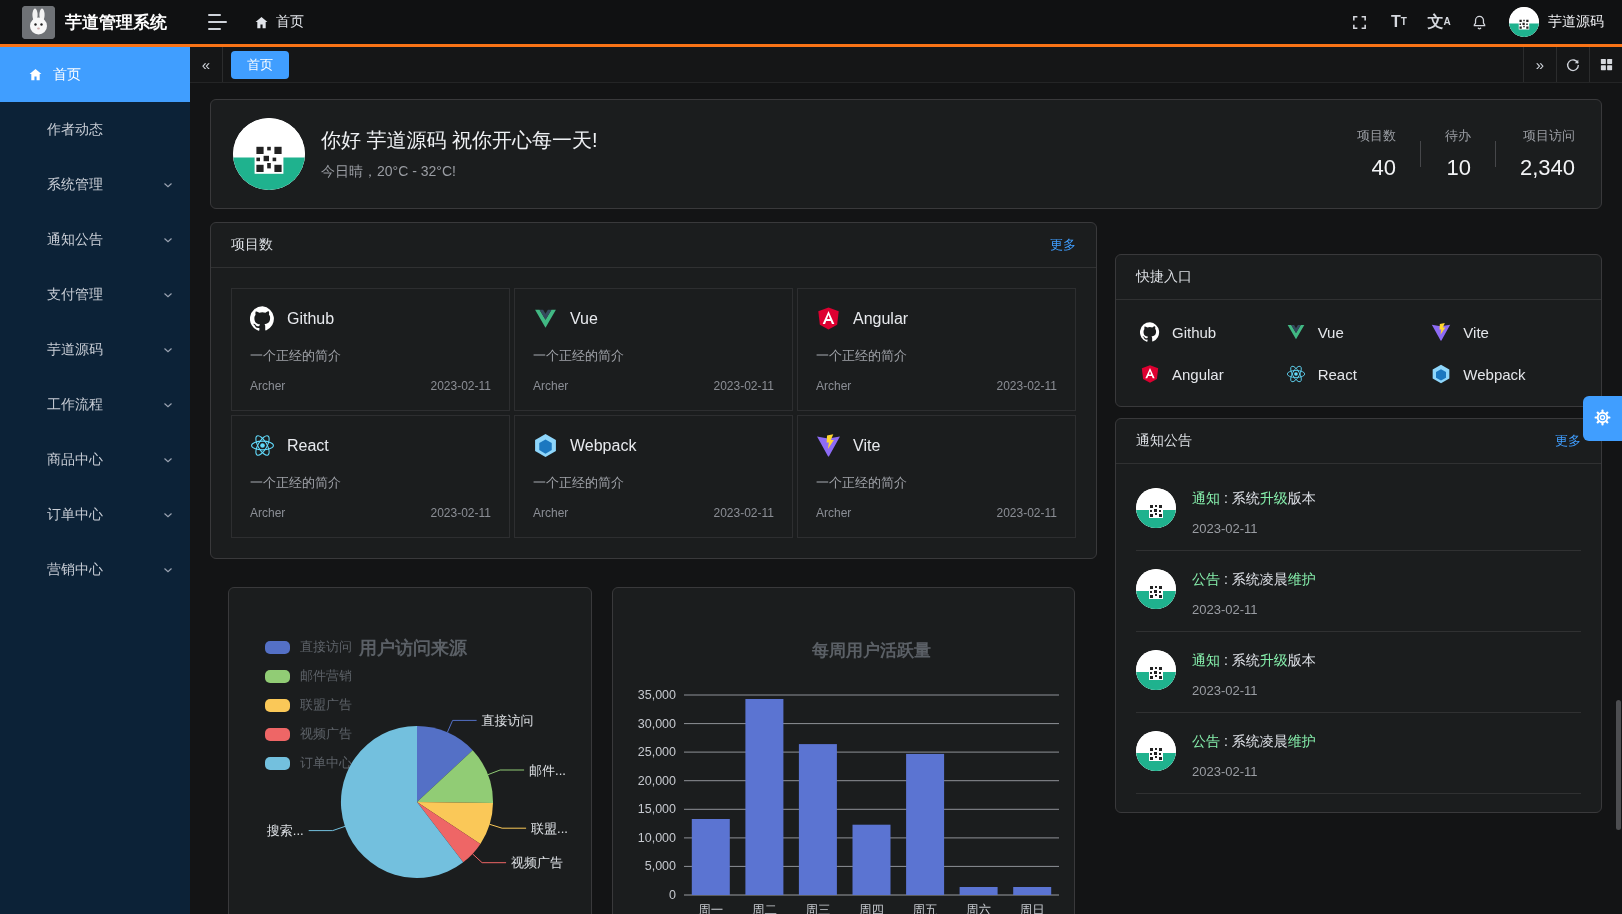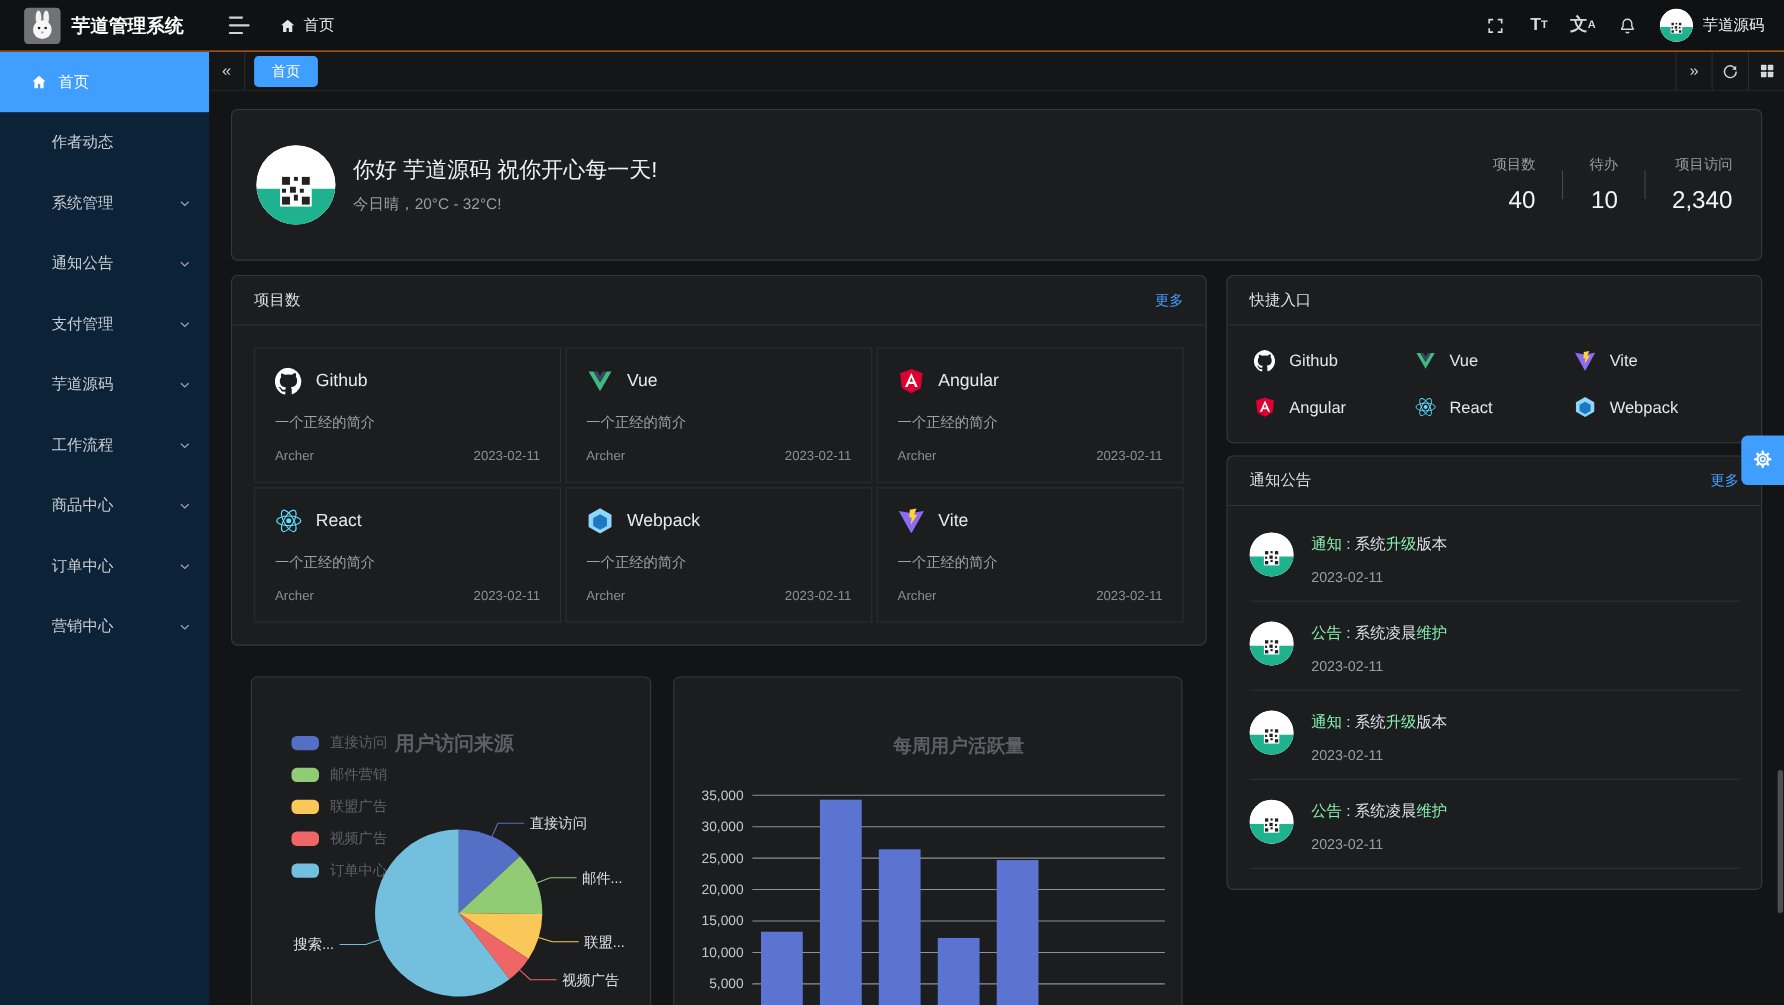--- a/index.html
+++ b/index.html
@@ -1,21 +1,21 @@
 <!DOCTYPE html>
 <html><head>
 <meta charset="utf-8">
 <style>
   * { margin:0; padding:0; box-sizing:border-box; }
   html,body { width:1622px; height:914px; overflow:hidden; }
   body { font-family:"Liberation Sans","DejaVu Sans",sans-serif; background:#131415; color:#dfe2e8; font-size:14px; }
   .app { display:grid; grid-template-columns:190px 1fr; grid-template-rows:47px 867px; width:1622px; height:914px; }
 
   
-  header { grid-column:1/3; background:#101112; display:flex; align-items:center; border-bottom:1px solid #f97316; }
+  header { grid-column:1/3; background:#101112; display:flex; align-items:center; border-bottom:3px solid #f97316; }
   .logo-wrap { width:190px; display:flex; align-items:center; gap:10px; padding-left:22px; flex:none; }
   .logo-img { width:33px; height:33px; border-radius:4px; background:#6f7276; overflow:hidden; flex:none; }
   .app-title { font-size:17px; font-weight:bold; color:#fff; white-space:nowrap; }
   .hamburger { width:20px; height:16px; margin-left:18px; display:flex; flex-direction:column; justify-content:space-between; cursor:pointer; }
   .hamburger span { height:2px; background:#cfd3da; border-radius:1px; }
   .hamburger span:nth-child(1){ width:13px; } .hamburger span:nth-child(2){ width:19px; } .hamburger span:nth-child(3){ width:13px; }
   .breadcrumb { display:flex; align-items:center; gap:7px; margin-left:26px; color:#e2e5ea; }
   .breadcrumb svg { display:block; }
   .spacer { flex:1; }
   .header-actions { display:flex; align-items:center; gap:8px; padding-right:18px; }
@@ -47,34 +47,34 @@
   .tabs { flex:1; display:flex; align-items:center; padding-left:8px; }
   .tab { background:#409eff; color:#fff; font-size:13px; padding:5px 16px; border-radius:4px; cursor:pointer; }
 
   .content { flex:1; padding:16px 20px; overflow:hidden; }
 
   .card { background:#1b1d1e; border:1px solid #39393b; border-radius:6px; }
   .card-hd { height:45px; display:flex; align-items:center; justify-content:space-between; padding:0 20px; border-bottom:1px solid #303132; font-size:14px; color:#dcdfe4; }
   .more { color:#409eff; font-size:13px; text-decoration:none; cursor:pointer; }
 
   
-  .welcome { height:138px; display:flex; align-items:center; padding:0 26px 0 22px; margin-bottom:13px; }
+  .welcome { height:110px; display:flex; align-items:center; padding:0 26px 0 22px; margin-bottom:13px; }
   .welcome-texts { margin-left:16px; }
   .greeting { font-size:20px; font-weight:500; color:#eef0f3; margin-bottom:9px; }
   .weather { font-size:14px; color:#9a9da3; }
   .stats { display:flex; align-items:center; }
   .stat { text-align:right; padding:0 24px; }
   .stat:last-child { padding-right:0; }
   .stat .s-label { font-size:13px; color:#9a9da3; margin-bottom:10px; }
   .stat .s-value { font-size:22px; color:#f3f4f6; }
   .stat-div { width:1px; height:26px; background:#46474a; }
 
   .cols { display:flex; gap:18px; align-items:flex-start; }
   .col-left { width:887px; flex:none; }
-  .col-right { flex:1; }
+  .col-right { flex:1;margin-top:32px; }
 
   
   .proj-grid { display:grid; grid-template-columns:repeat(3,1fr); gap:4px; padding:20px; }
   .proj-cell { border:1px solid #2d2e30; padding:17px 18px; height:123px; display:flex; flex-direction:column; cursor:pointer; }
   .proj-top { display:flex; align-items:center; gap:12px; }
   .proj-top svg { width:25px; height:25px; }
   .proj-name { font-size:16px; color:#e8eaee; }
   .proj-desc { font-size:13px; color:#a0a3a9; margin-top:16px; flex:1; }
   .proj-foot { display:flex; justify-content:space-between; font-size:12px; color:#8b8e95; }
 

